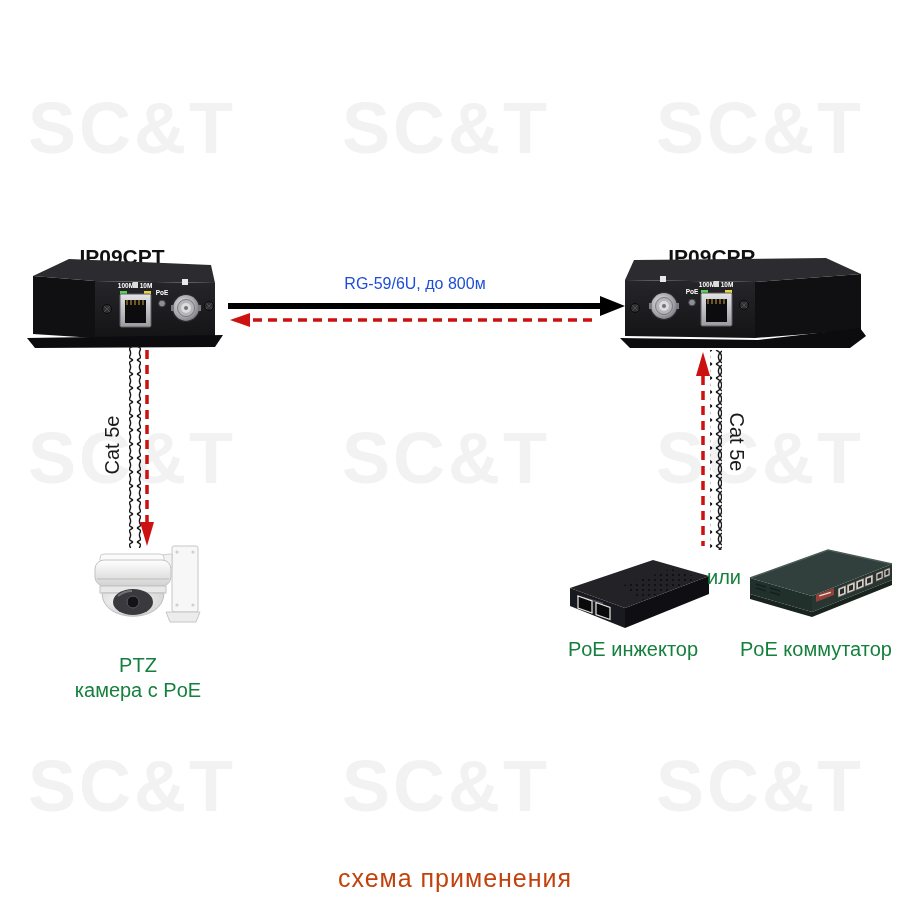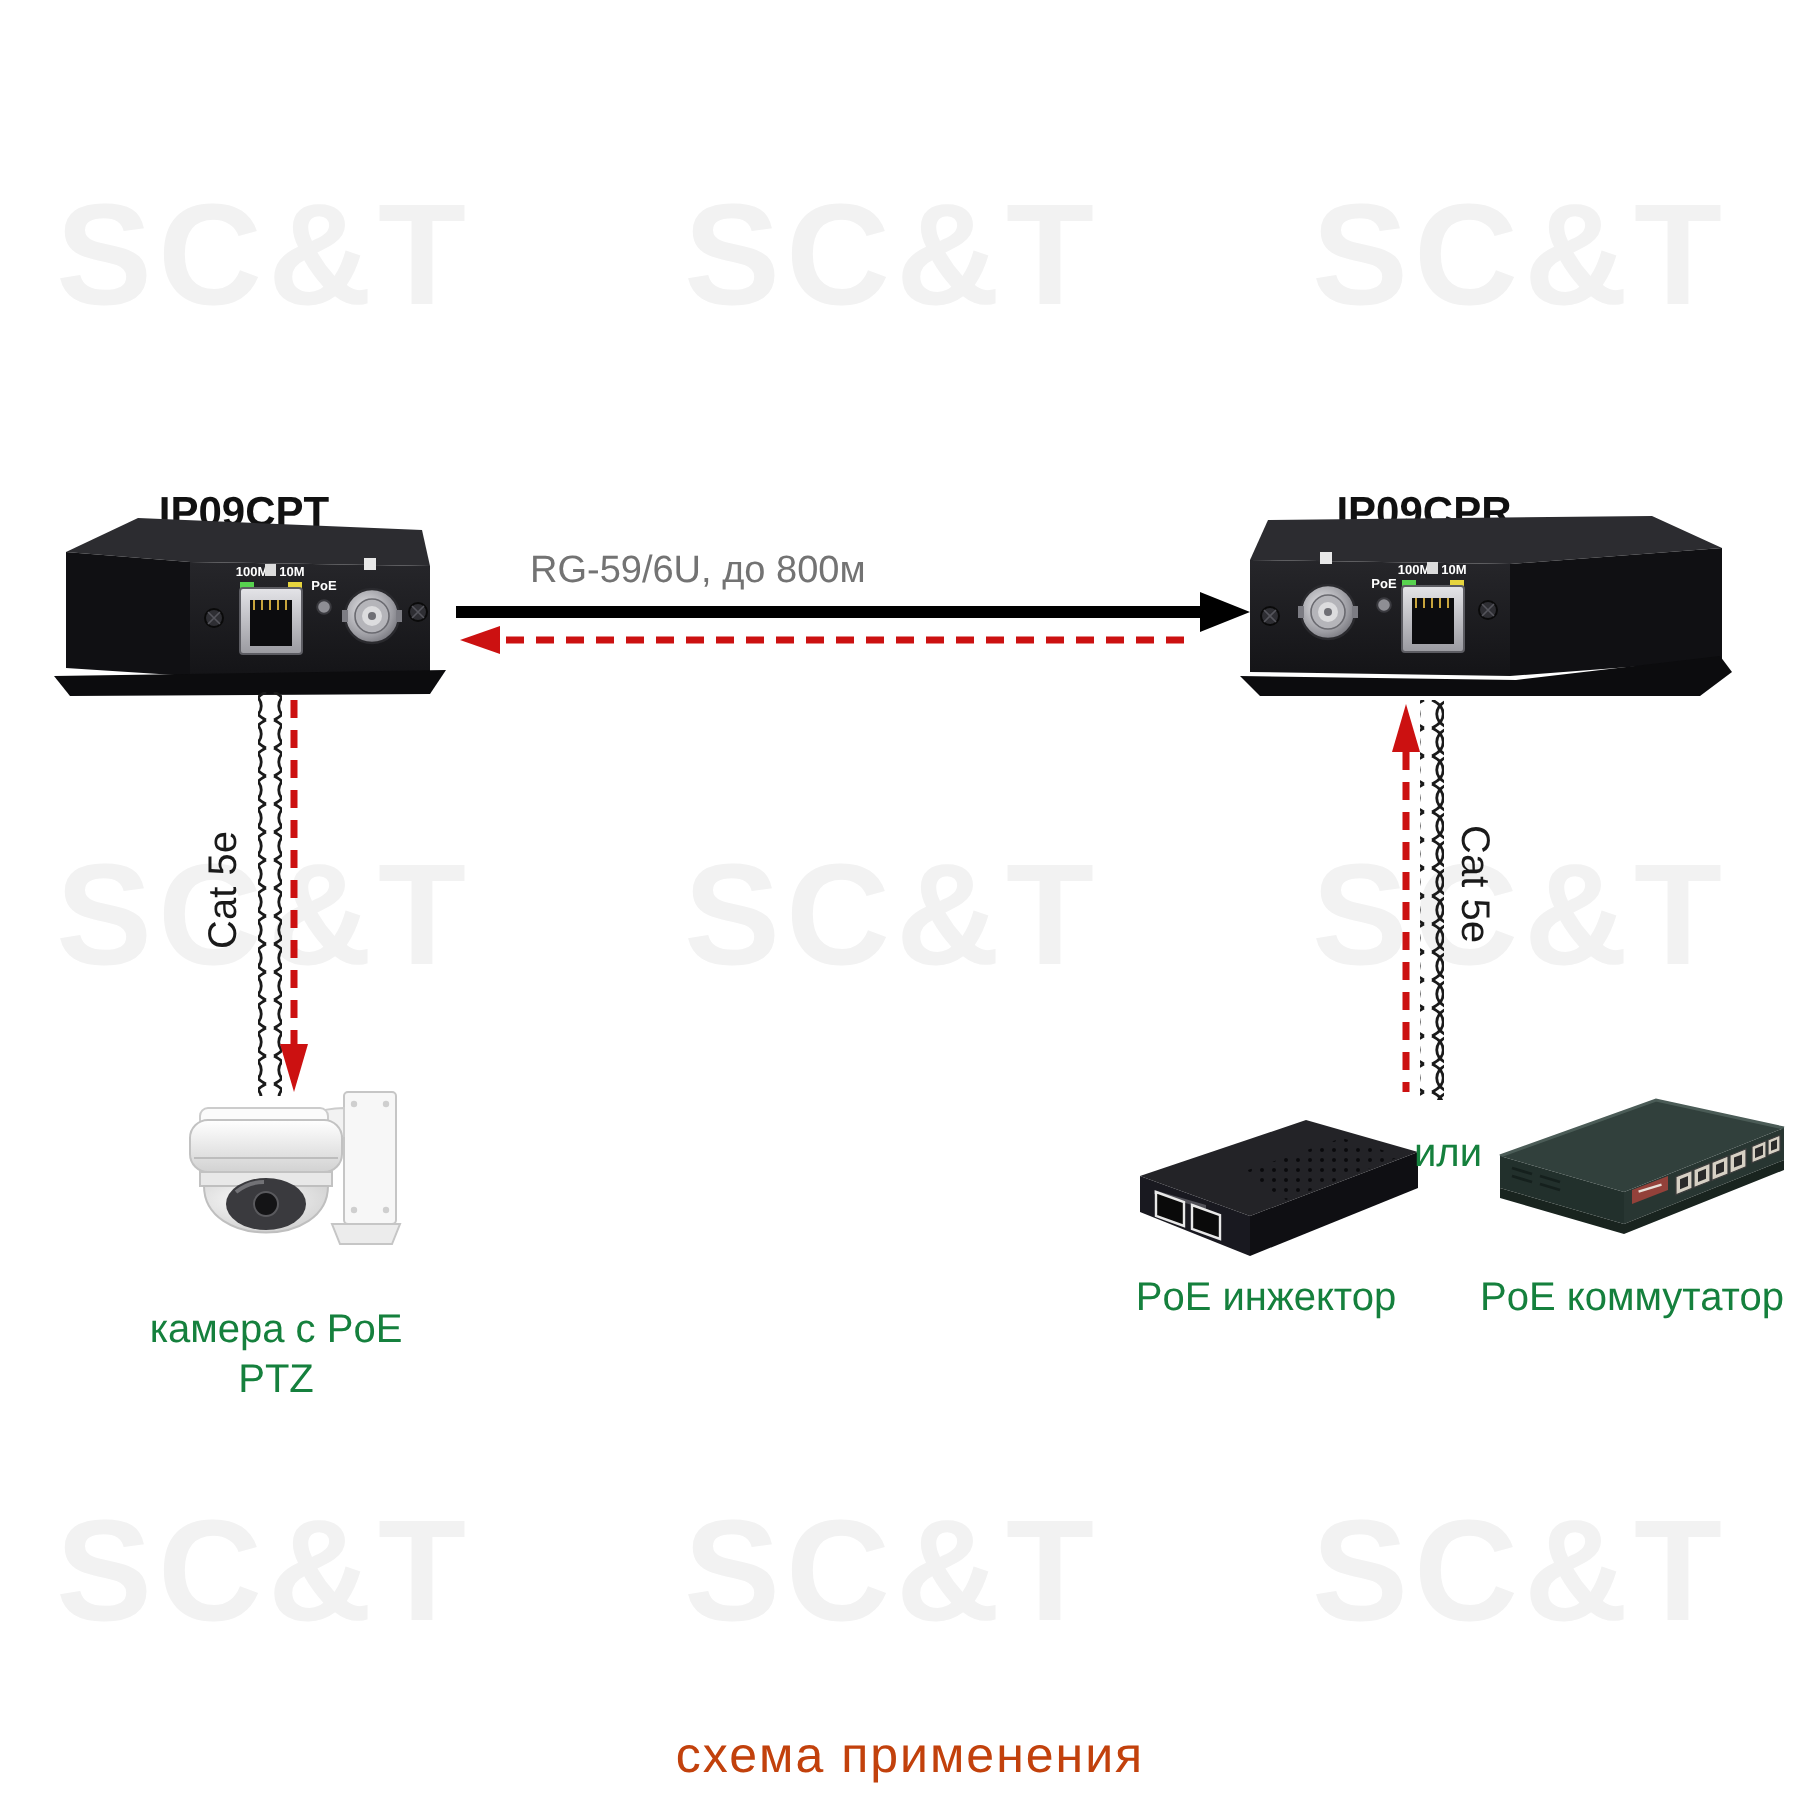--- a/index.html
+++ b/index.html
@@ -8,21 +8,21 @@
     font-family:"Liberation Sans", sans-serif;overflow:hidden;
   }
   .abs{position:absolute;}
   
   .wm{
     position:absolute;font-size:72px;font-weight:700;letter-spacing:3px;
     color:#f2f2f2;line-height:1;user-select:none;white-space:nowrap;
   }
   
   .dev-title{font-size:21px;font-weight:bold;color:#111;text-align:center;margin-top:18px;}
-  .link-label{font-size:19px;color:#737373;}
+  .link-label{font-size:16px;color:#1d4ed8;text-align:center;}
   .ep-label{font-size:20px;color:#15803d;text-align:center;line-height:1.25;}
   .cat-label{
     position:absolute;font-size:20px;color:#1a1a1a;text-align:center;
     width:80px;height:24px;line-height:24px;
   }
   .rot-ccw{transform:rotate(-90deg);}
   .rot-cw{transform:rotate(90deg);}
   .caption{font-size:25px;color:#c2410c;letter-spacing:1px;text-align:center;}
   svg{display:block;}
   svg text{font-family:"Liberation Sans", sans-serif;}
@@ -200,22 +200,22 @@
   <rect x="13" y="18" width="76" height="26" rx="9" fill="url(#camBody)" stroke="#c2c2c2"></rect>
   <line x1="15" y1="37" x2="87" y2="37" stroke="#bdbdbd"></line>
   <rect x="18" y="44" width="66" height="7" fill="#e8e8e8" stroke="#c2c2c2"></rect>
 
   <path d="M20,51 C20,82 82,82 82,51 Z" fill="url(#camDome)" stroke="#bfbfbf"></path>
   <ellipse cx="51" cy="60" rx="20" ry="13" fill="#3a3a3e"></ellipse>
   <circle cx="51" cy="60" r="6" fill="#141416" stroke="#5a5a5e"></circle>
   <path d="M36,54 q6,-5 14,-5" stroke="#8a8a8e" stroke-width="2" fill="none" opacity="0.7"></path>
 </svg>
 <div class="abs ep-label" style="left:38px;top:653px;width:200px;">
+  <div>PTZ</div>
   <div>камера с PoE</div>
-  <div>PTZ</div>
 </div>
 
 <svg class="abs" style="left:563px;top:548px;" width="150" height="85" viewBox="0 0 150 85">
   <defs>
     <pattern id="vents" width="6" height="5" patternUnits="userSpaceOnUse">
       <circle cx="2" cy="2" r="1" fill="#0a0a0c"></circle>
     </pattern>
   </defs>
   <polygon points="7,40 90,12 146,28 62,60" fill="#232327"></polygon>
   <polygon points="58,38 108,21 138,30 80,52" fill="url(#vents)"></polygon>

